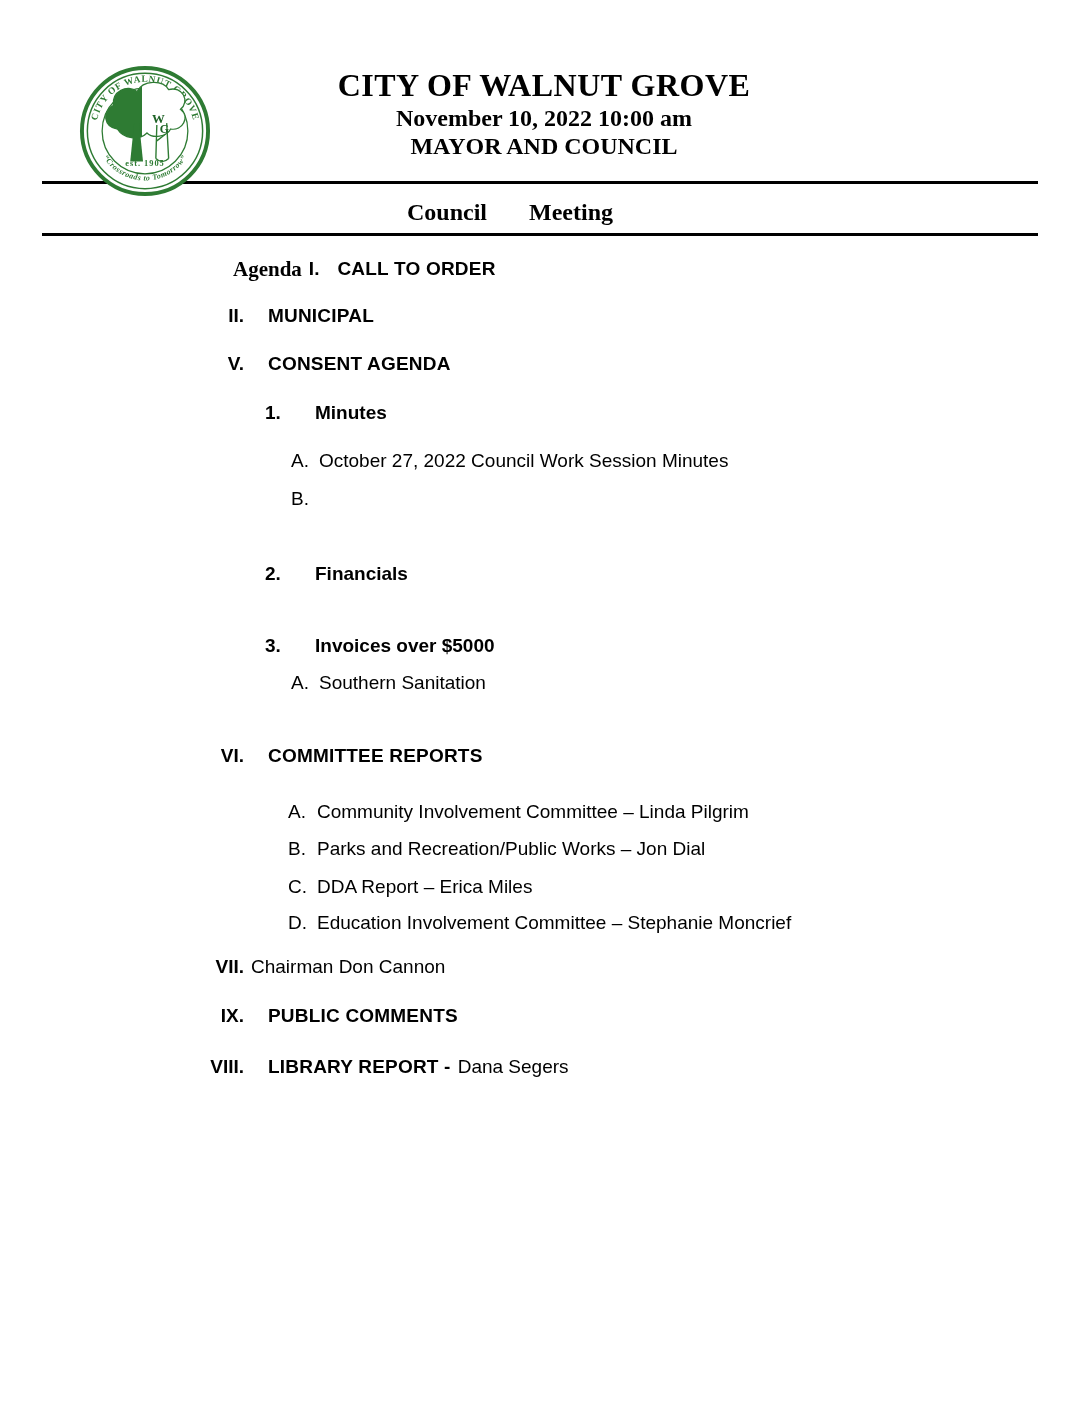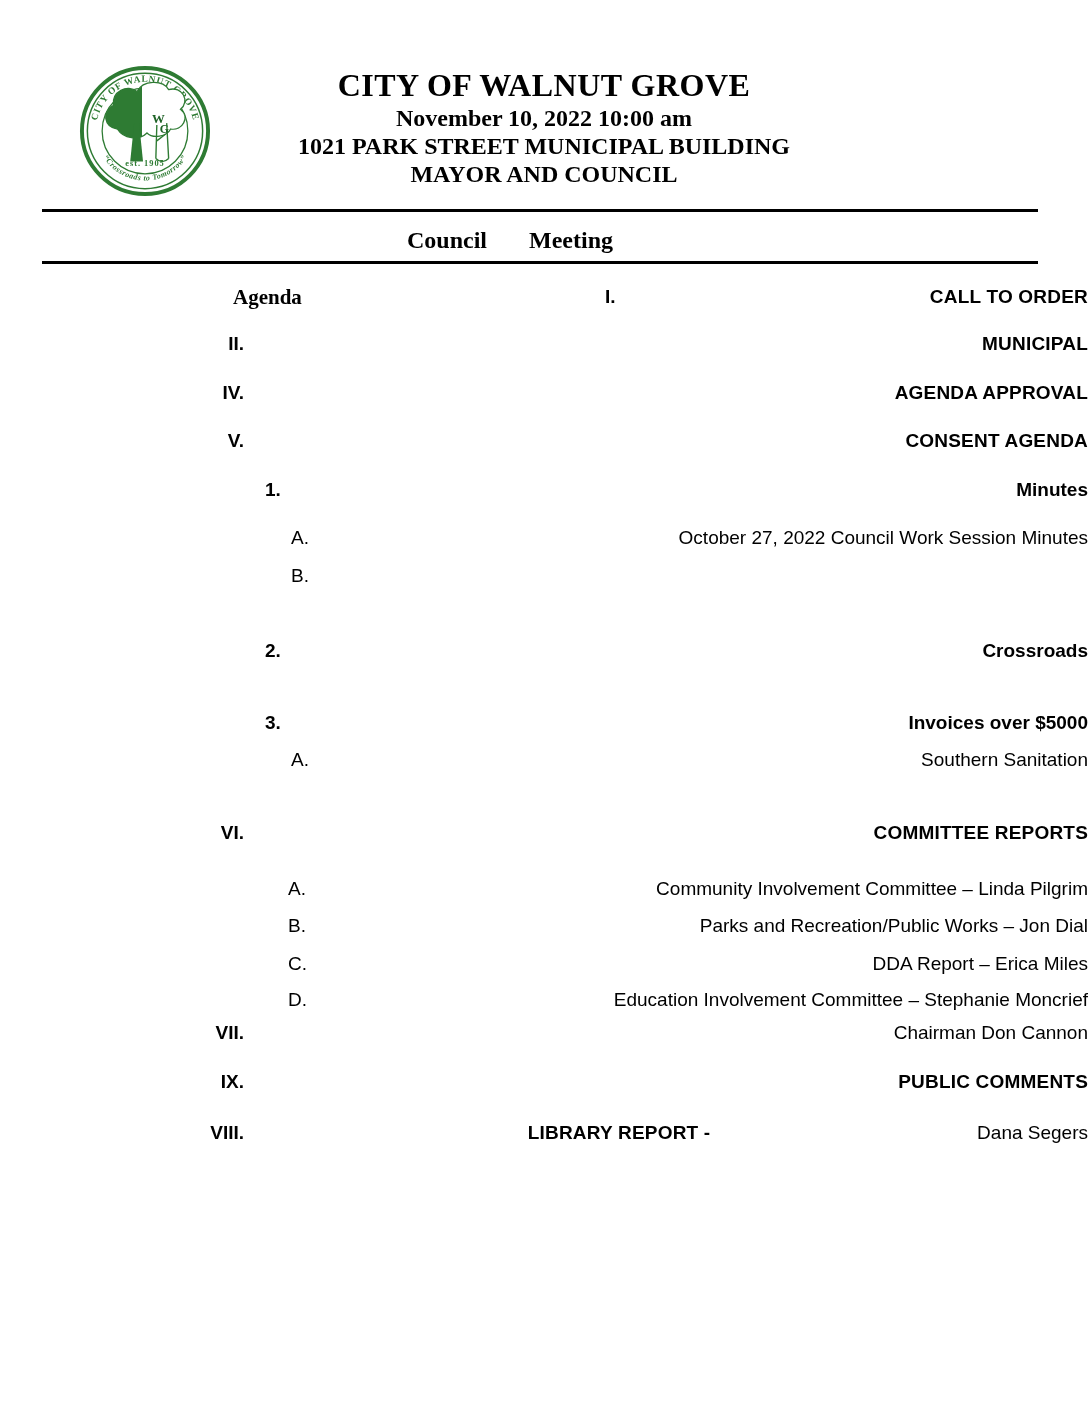--- a/index.html
+++ b/index.html
@@ -16,21 +16,21 @@
   
   .rule { border:none; border-top:3px solid #000; margin-left:42px; margin-right:50px; }
   .rule-top { margin-top:21px; }
   .rule-bottom { margin-top:6px; }
   .banner { margin-top:13px; text-align:center; font:bold 24px/30px "Liberation Serif", serif;
             position:relative; left:-34px; }
   .banner .w1 { margin-right:36px; }
 
   
   .agenda { font-size:19px; }
-  .row { display:flex; line-height:24px;justify-content:space-between; }
+  .row { display:flex; line-height:24px; }
   .rn { flex:0 0 244px; text-align:right; font-weight:bold; }
   .rt { margin-left:24px; font-weight:bold; letter-spacing:0.2px; }
   .rs { margin-left:7px; font-weight:normal; }
 
   .row-first { padding-left:233px; }
   .row-first .lead { font:bold 21px/24px "Liberation Serif", serif; }
   .row-first .fn { font-weight:bold; margin-left:7px; }
   .row-first .ft { font-weight:bold; margin-left:18px; letter-spacing:0.2px; }
 
   .sub1 { padding-left:265px; }
@@ -45,21 +45,21 @@
   .subK .an { flex:0 0 22px; }
   .subK .at { margin-left:7px; }
 
   
   .mt-r1 { margin-top:21px; }  .mt-r2 { margin-top:23px; }  .mt-r3 { margin-top:25px; }
   .mt-r4 { margin-top:25px; }  .mt-r5 { margin-top:24px; }
   .mt-c1 { margin-top:25px; }  .mt-ca { margin-top:24px; }  .mt-cb { margin-top:14px; }
   .mt-c2 { margin-top:51px; }  .mt-c3 { margin-top:48px; }  .mt-c3a { margin-top:13px; }
   .mt-r6 { margin-top:49px; }
   .mt-ka { margin-top:32px; }  .mt-kb { margin-top:13px; }  .mt-kc { margin-top:14px; }  .mt-kd { margin-top:12px; }
-  .mt-r7 { margin-top:9px; }  .mt-r8 { margin-top:27px; }  .mt-r9 { margin-top:25px; }
+  .mt-r7 { margin-top:20px; }  .mt-r8 { margin-top:27px; }  .mt-r9 { margin-top:25px; }
 </style>
 </head>
 <body>
 
 <div class="page">
 
   <svg class="seal" viewBox="0 0 136 136" xmlns="http://www.w3.org/2000/svg">
     <defs>
       <path id="arcTop" d="M 20.6,84 A 50,50 0 1 1 115.4,84" fill="none"></path>
       <path id="arcBottom" d="M 18.6,76 A 50,50 0 0 0 117.4,76" fill="none"></path>
@@ -86,21 +86,20 @@
     <g font-family="'Liberation Serif', serif" font-weight="bold" fill="#1f6327">
       <text x="75" y="60" font-size="13">W</text>
       <text x="83" y="70" font-size="12">G</text>
     </g>
     <text x="68" y="104" text-anchor="middle" font-family="'Liberation Serif', serif" font-size="8.5" font-weight="bold" letter-spacing="1" fill="#2e7b33">est. 1905</text>
   </svg>
 
   <div class="header-text">
     <div class="doc-title">CITY OF WALNUT GROVE</div>
     <div class="doc-subline">November 10, 2022 10:00 am</div>
-    <div class="doc-subline">1021 PARK STREET MUNICIPAL BUILDING</div>
     <div class="doc-subline">MAYOR AND COUNCIL</div>
   </div>
 
   <hr class="rule rule-top">
 
   <div class="banner">
     <span class="w1">Council</span>
     <span class="w2">Meeting</span>
   </div>
 
@@ -113,24 +112,20 @@
       <span class="fn">I.</span>
       <span class="ft">CALL TO ORDER</span>
     </div>
 
     <div class="row mt-r2">
       <span class="rn">II.</span>
       <span class="rt">MUNICIPAL</span>
     </div>
 
 
-    <div class="row mt-r4">
-      <span class="rn">IV.</span>
-      <span class="rt">AGENDA APPROVAL</span>
-    </div>
 
     <div class="row mt-r5">
       <span class="rn">V.</span>
       <span class="rt">CONSENT AGENDA</span>
     </div>
 
     <div class="row sub1 mt-c1">
       <span class="sn">1.</span>
       <span class="st">Minutes</span>
     </div>
@@ -139,21 +134,21 @@
       <span class="an">A.</span>
       <span class="at">October 27, 2022 Council Work Session Minutes</span>
     </div>
 
     <div class="row subA mt-cb">
       <span class="an">B.</span>
     </div>
 
     <div class="row sub1 mt-c2">
       <span class="sn">2.</span>
-      <span class="st">Crossroads</span>
+      <span class="st">Financials</span>
     </div>
 
     <div class="row sub1 mt-c3">
       <span class="sn">3.</span>
       <span class="st">Invoices over $5000</span>
     </div>
 
     <div class="row subA mt-c3a">
       <span class="an">A.</span>
       <span class="at">Southern Sanitation</span>

